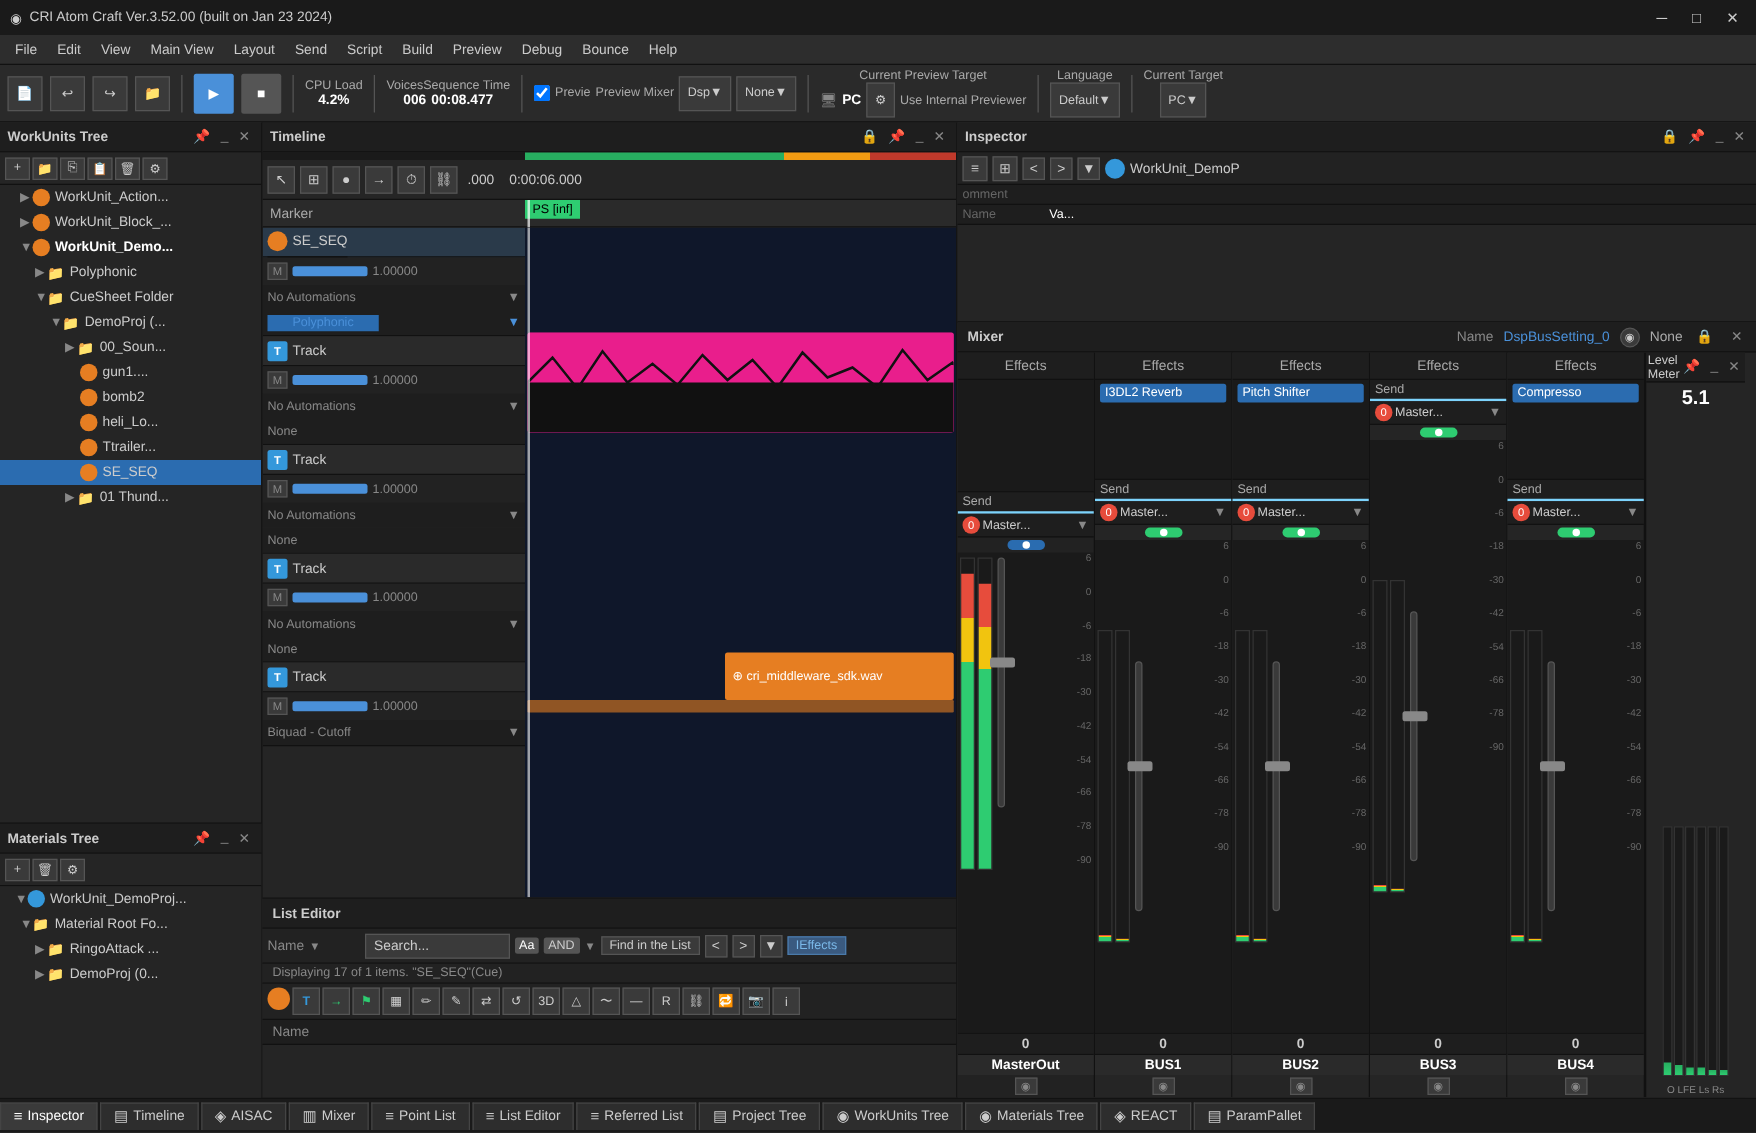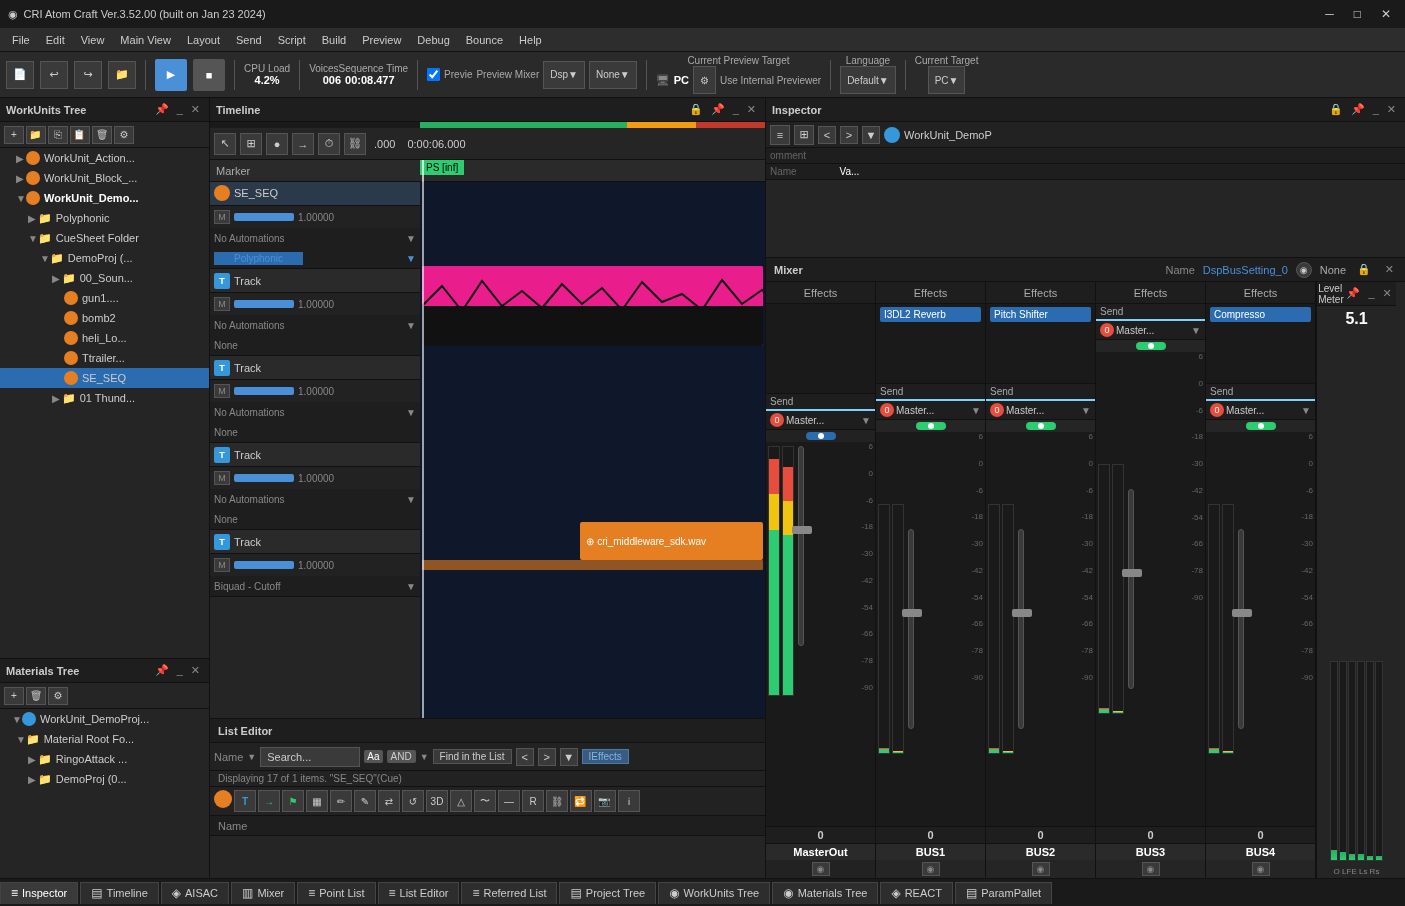--- a/index.html
+++ b/index.html
@@ -563,21 +563,21 @@
       </div>
     </div>
 
     <div id="list-editor">
       <div class="le-header">
         <span class="panel-title">List Editor</span>
       </div>
       <div class="le-toolbar">
         <span style="color:#888;font-size:11px;">Name</span>
         <span style="color:#888;font-size:9px;">▼</span>
-        <input class="le-input" type="text" value="Search..." style="width: 100px;">
+        <input class="le-input" type="text" value="Search..." style="width: 116px; margin-left: 32px;">
         <span style="background:#555;color:#fff;font-size:10px;padding:1px 3px;border-radius:2px;">Aa</span>
         <span class="and-badge">AND</span>
         <span style="color:#888;font-size:9px;">▼</span>
         <button class="find-btn">Find in the List</button>
         <div class="nav-btn">&lt;</div>
         <div class="nav-btn">&gt;</div>
         <div class="nav-btn">▼</div>
         <button class="ifx-btn">IEffects</button>
       </div>
       <div class="le-status">Displaying 17 of 1 items. "SE_SEQ"(Cue)</div>

